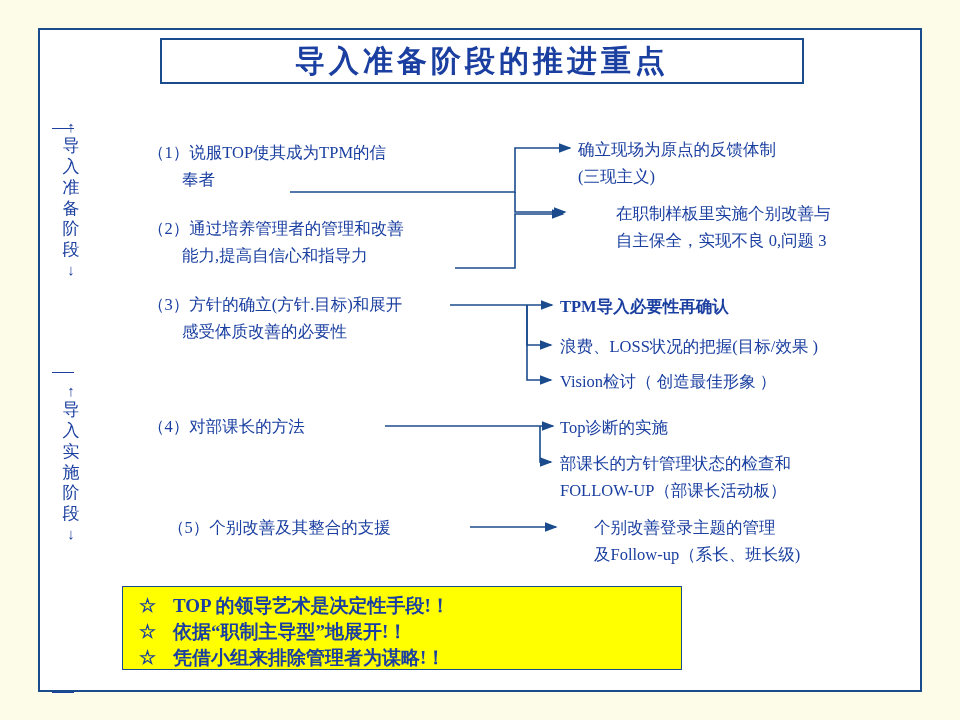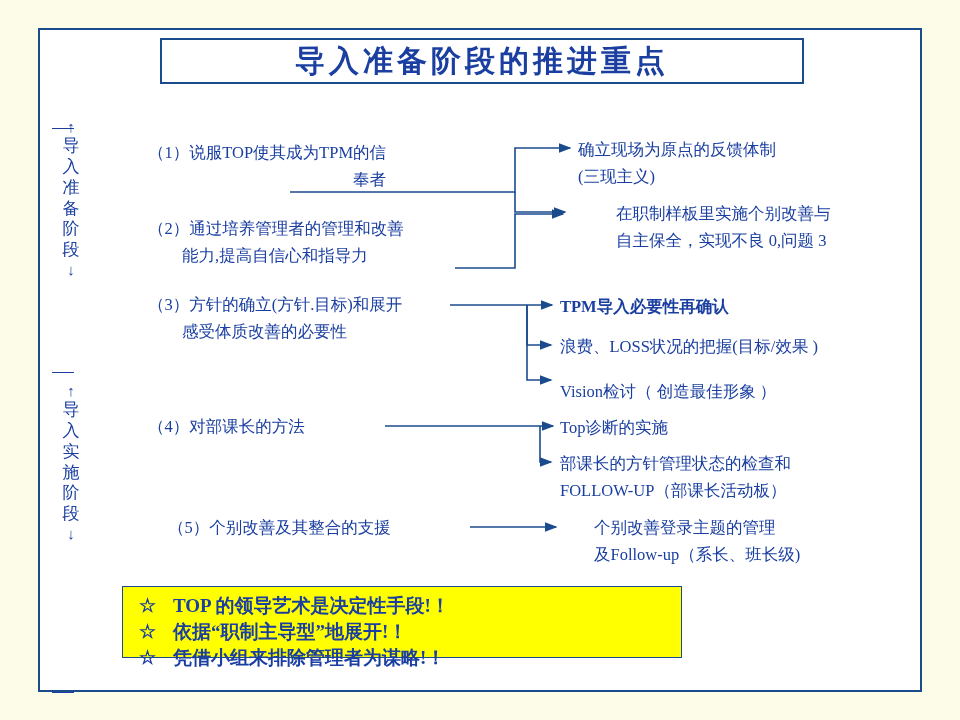--- a/index.html
+++ b/index.html
@@ -114,21 +114,21 @@
     height: 720px;
     pointer-events: none;
     z-index: 2;
   }
   
   #bottom-box {
     position: absolute;
     left: 122px;
     top: 586px;
     width: 560px;
-    height: 72px;
+    height: 84px;
     background: #ffff00;
     border: 1.5px solid #1a4b8c;
     box-sizing: border-box;
     padding: 6px 0 0 16px;
     z-index: 4;
   }
   #bottom-box .line {
     color: #1a3fa0;
     font-size: 19px;
     font-weight: bold;
@@ -195,21 +195,21 @@
       <path d="M 527 305 L 527 345 L 551 345"></path>
       <path d="M 527 305 L 527 380 L 551 380"></path>
 
       <path d="M 385 426 L 548 426 L 553 426"></path>
       <path d="M 540 426 L 540 462 L 551 462"></path>
 
       <path d="M 470 527 L 556 527"></path>
     </g>
   </svg>
 
-  <div class="left-item" id="left-1" style="left:148px; top:140px;text-align:right;">
+  <div class="left-item" id="left-1" style="left:148px; top:140px;">
     <span>（1）说服TOP使其成为TPM的信</span>
     <span class="indent">奉者</span>
   </div>
 
   <div class="left-item" id="left-2" style="left:148px; top:216px;">
     <span>（2）通过培养管理者的管理和改善</span>
     <span class="indent">能力,提高自信心和指导力</span>
   </div>
 
   <div class="left-item" id="left-3" style="left:148px; top:292px;">
@@ -236,21 +236,21 @@
   </div>
 
   <div class="right-item bold" id="right-3" style="left:560px; top:294px;">
     <span class="sub">TPM导入必要性再确认</span>
   </div>
 
   <div class="right-item" id="right-4" style="left:560px; top:334px;">
     <span class="sub">浪费、LOSS状况的把握(目标/效果 )</span>
   </div>
 
-  <div class="right-item" id="right-5" style="left:560px; top:379px;">
+  <div class="right-item" id="right-5" style="left:560px; top:369px;">
     <span class="sub">Vision检讨（ 创造最佳形象 ）</span>
   </div>
 
   <div class="right-item" id="right-6" style="left:560px; top:415px;">
     <span class="sub">Top诊断的实施</span>
   </div>
 
   <div class="right-item" id="right-7" style="left:560px; top:451px;">
     <span class="sub">部课长的方针管理状态的检查和</span>
     <span class="sub">FOLLOW-UP（部课长活动板）</span>

